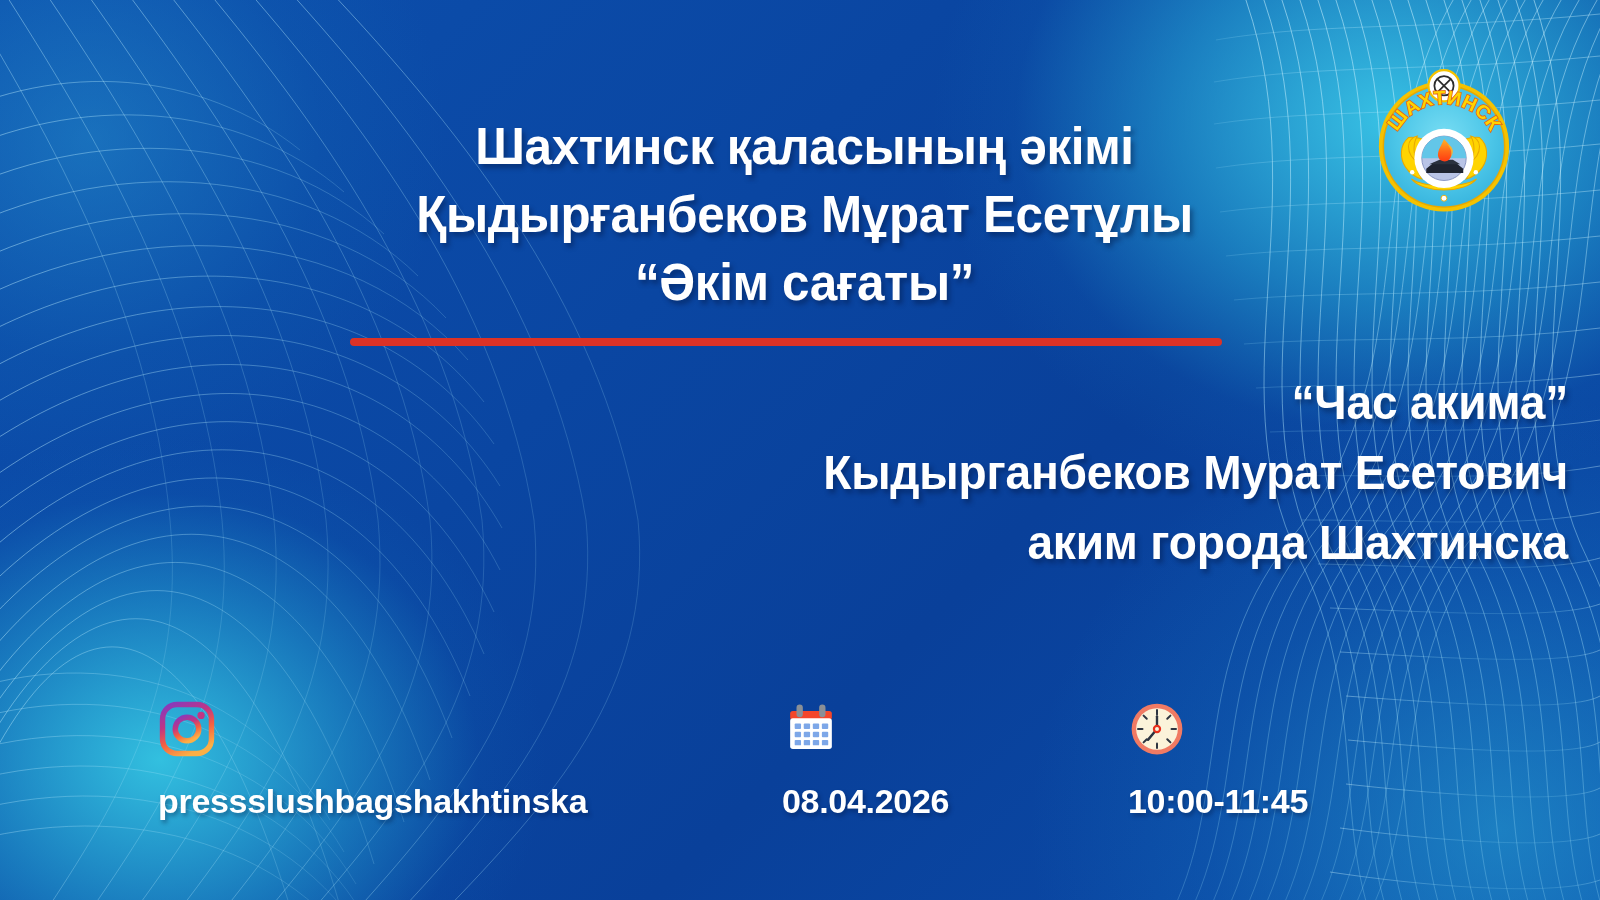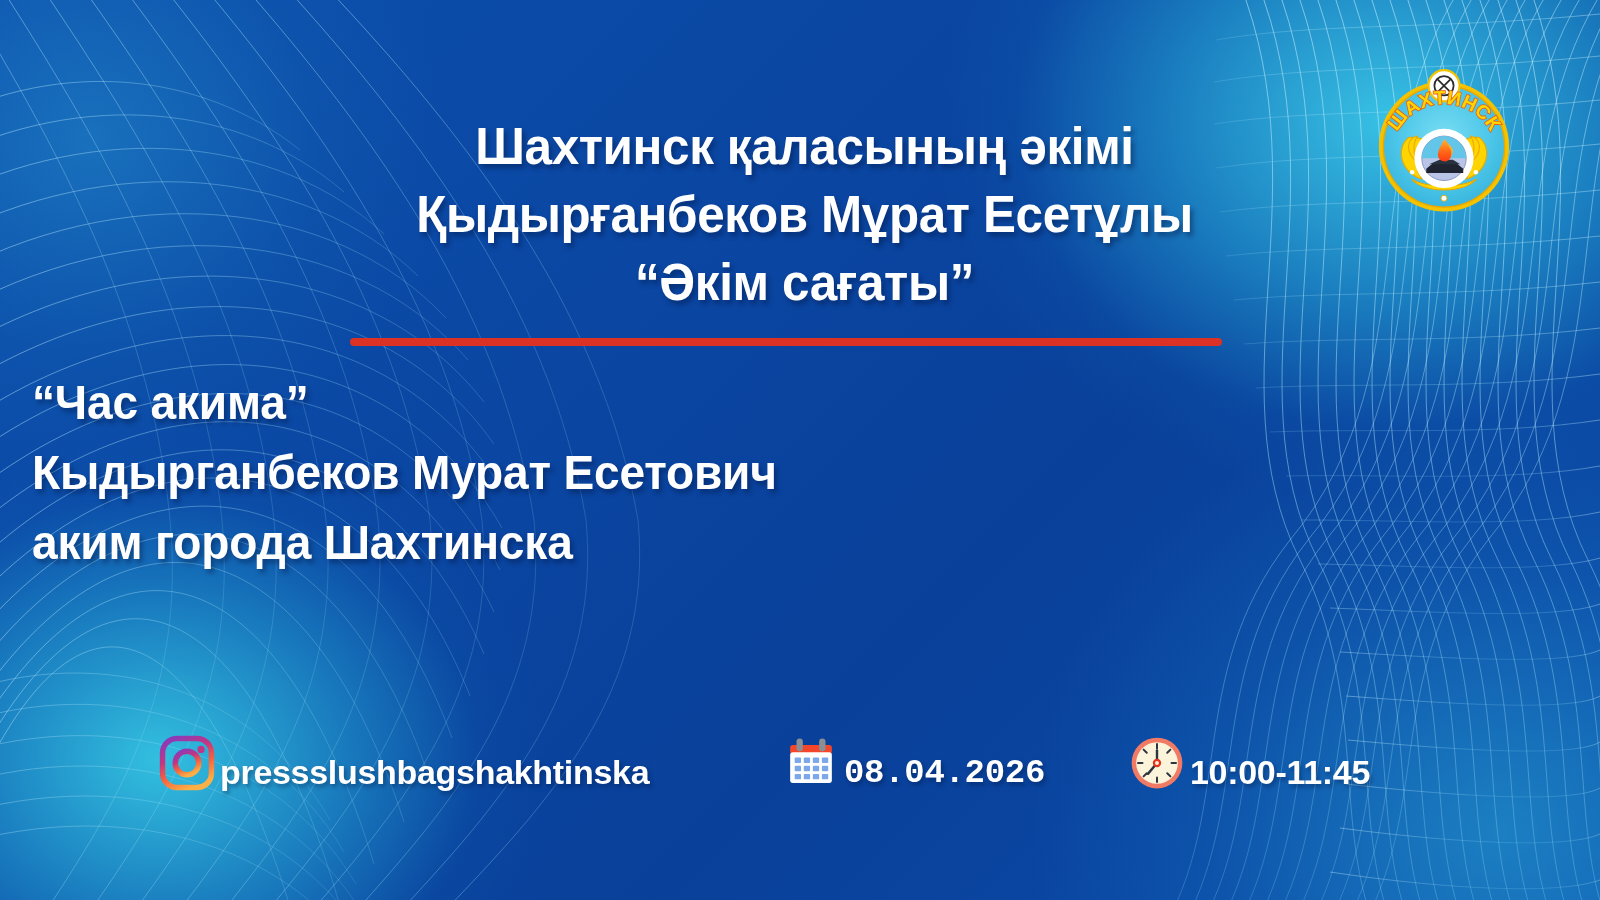--- a/index.html
+++ b/index.html
@@ -36,44 +36,45 @@
     white-space:nowrap;
     text-shadow:3px 4px 5px rgba(0,20,60,0.42);
     transform:scaleX(0.95);
   }
 
   #divider-wrap { position:absolute; left:350px; top:338px; width:872px; }
   #divider { width:100%; height:8px; border-radius:4px; background:#dc3226; }
 
   #subtitle-block {
     position:absolute; left:0; top:368px; width:1600px;
-    text-align:left;
+    text-align:right;
   }
   .sline {
     color:#ffffff;
     font-weight:bold;
     font-size:48px;
     line-height:70px;
     letter-spacing:-0.2px;
     white-space:nowrap;
     text-shadow:3px 4px 5px rgba(0,20,60,0.42);
     transform:scaleX(0.96);
   }
 
   
   #footer {
     position:absolute; left:0; top:700px; width:1600px; height:92px;
   }
   .fitem {
     position:absolute;
-    display:flex; align-items:flex-end; gap:4px;
+    display:flex; align-items:flex-start; gap:24px;
     height:92px;
+    flex-direction:column;
   }
   #footer-instagram { left:158px; }
-  #footer-date      { left:782px;font-family:Liberation Mono, monospace; }
+  #footer-date      { left:782px; }
   #footer-time      { left:1128px; }
   .flabel {
     color:#ffffff; font-weight:bold; font-size:34px;
     letter-spacing:-0.3px; white-space:nowrap;
     text-shadow:2px 3px 4px rgba(0,20,60,0.40);
   }
   .ficon { width:58px; height:58px; flex:0 0 58px; display:block; }
 
   
   #emblem { position:absolute; left:1370px; top:68px; width:148px; height:148px; }

